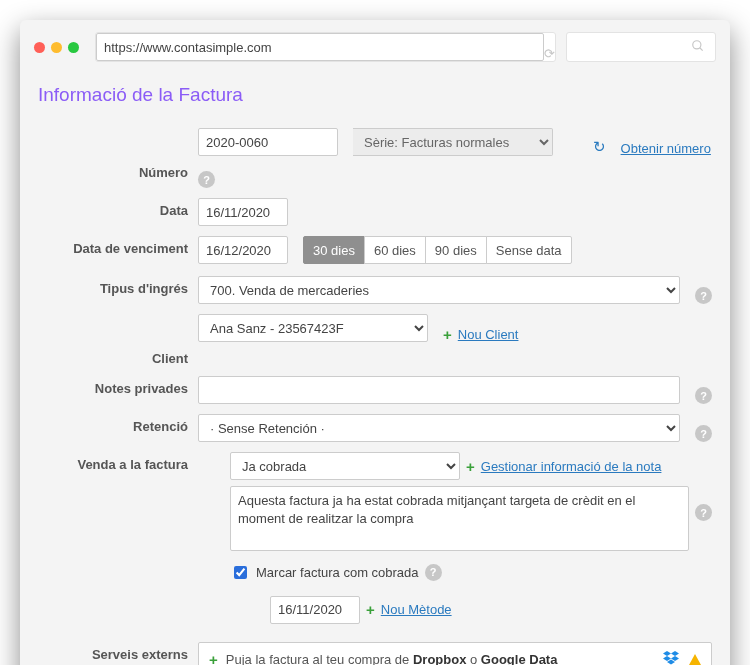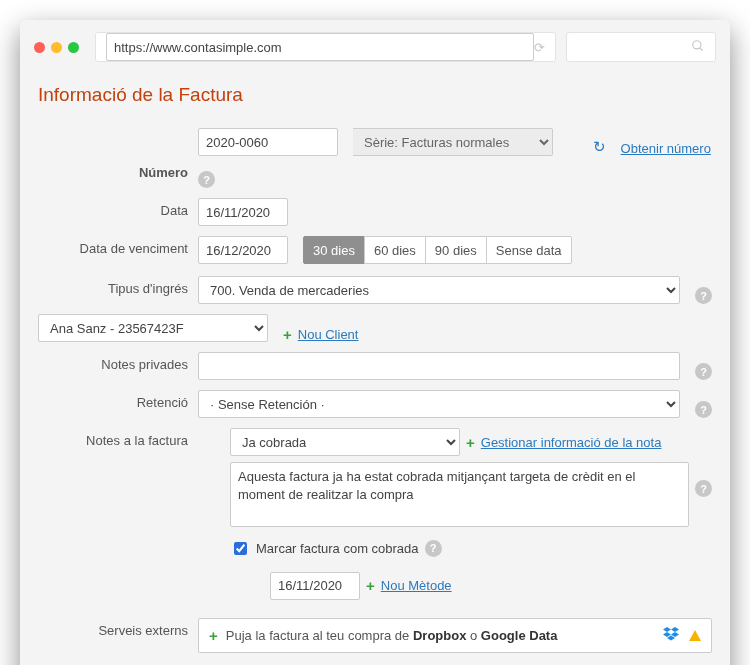--- a/index.html
+++ b/index.html
@@ -23,26 +23,26 @@
     display: flex;
     align-items: center;
     gap: 10px;
     padding: 12px 14px 10px;
   }
   .dots { display: flex; gap: 6px; margin-right: 6px; }
   .dot { width: 11px; height: 11px; border-radius: 50%; }
   .addr {
     flex: 1;
     display: flex;
-    align-items: center;
+    align-items: flex-end;
     background: #fff;
     border: 1px solid #e3e3e3;
     border-radius: 3px;
     height: 30px;
-    padding: 0 10px;
+    padding: 0 0;
     color: #bfbfbf;
   }
   .addr input {
     flex: 1;
     border: none;
     outline: none;
     font-size: 12.5px;
     color: #bfbfbf;
     background: transparent;
   }
@@ -55,35 +55,36 @@
     background: #fff;
     border: 1px solid #e3e3e3;
     border-radius: 3px;
     height: 30px;
     padding: 0 10px;
   }
   .content { padding: 8px 18px 22px; }
   h2.title {
     font-size: 19px;
     font-weight: 400;
-    color: #c2410c;
+    color: #8b5cf6;
     margin: 4px 0 22px 0;
   }
   .row {
     display: flex;
     align-items: flex-start;
     margin-bottom: 10px;
   }
   .label {
     width: 160px;
     text-align: right;
     padding-right: 10px;
     padding-top: 5px;
     color: #555;
     font-size: 13px;
+    font-weight: bold;
   }
   .label.bold { font-weight: 600; margin-top: 32px; }
   .controls {
     flex: 1;
     display: flex;
     align-items: flex-end;
     gap: 15px;
     flex-wrap: wrap;
   }
   .controls.fill > *:first-child { flex: 1; }
@@ -226,20 +227,21 @@
       <div class="label">Tipus d'ingrés</div>
       <div class="controls fill">
         <select style="flex:1">
           <option>700. Venda de mercaderies</option>
         </select>
         <span class="help">?</span>
       </div>
     </div>
 
     <div class="row">
+      <div class="label bold">Client</div>
       <div class="controls">
         <select style="width:230px">
           <option>Ana Sanz - 23567423F</option>
         </select>
         <span class="inline-flex">
           <span class="plus">+</span>
           <a class="link">Nou Client</a>
         </span>
       </div>
     </div>
@@ -256,21 +258,21 @@
       <div class="label">Retenció</div>
       <div class="controls fill">
         <select style="flex:1">
           <option>· Sense Retención ·</option>
         </select>
         <span class="help">?</span>
       </div>
     </div>
 
     <div class="row">
-      <div class="label">Notes a la factura</div>
+      <div class="label">Venda a la factura</div>
       <div class="controls" style="flex:1; flex-direction:column; align-items:stretch; gap:6px;margin-left:32px;">
         <div style="display:flex; align-items:center; gap:6px;">
           <select style="width:230px">
             <option>Ja cobrada</option>
           </select>
           <span class="inline-flex">
             <span class="plus">+</span>
             <a class="link">Gestionar informació de la nota</a>
           </span>
         </div>

